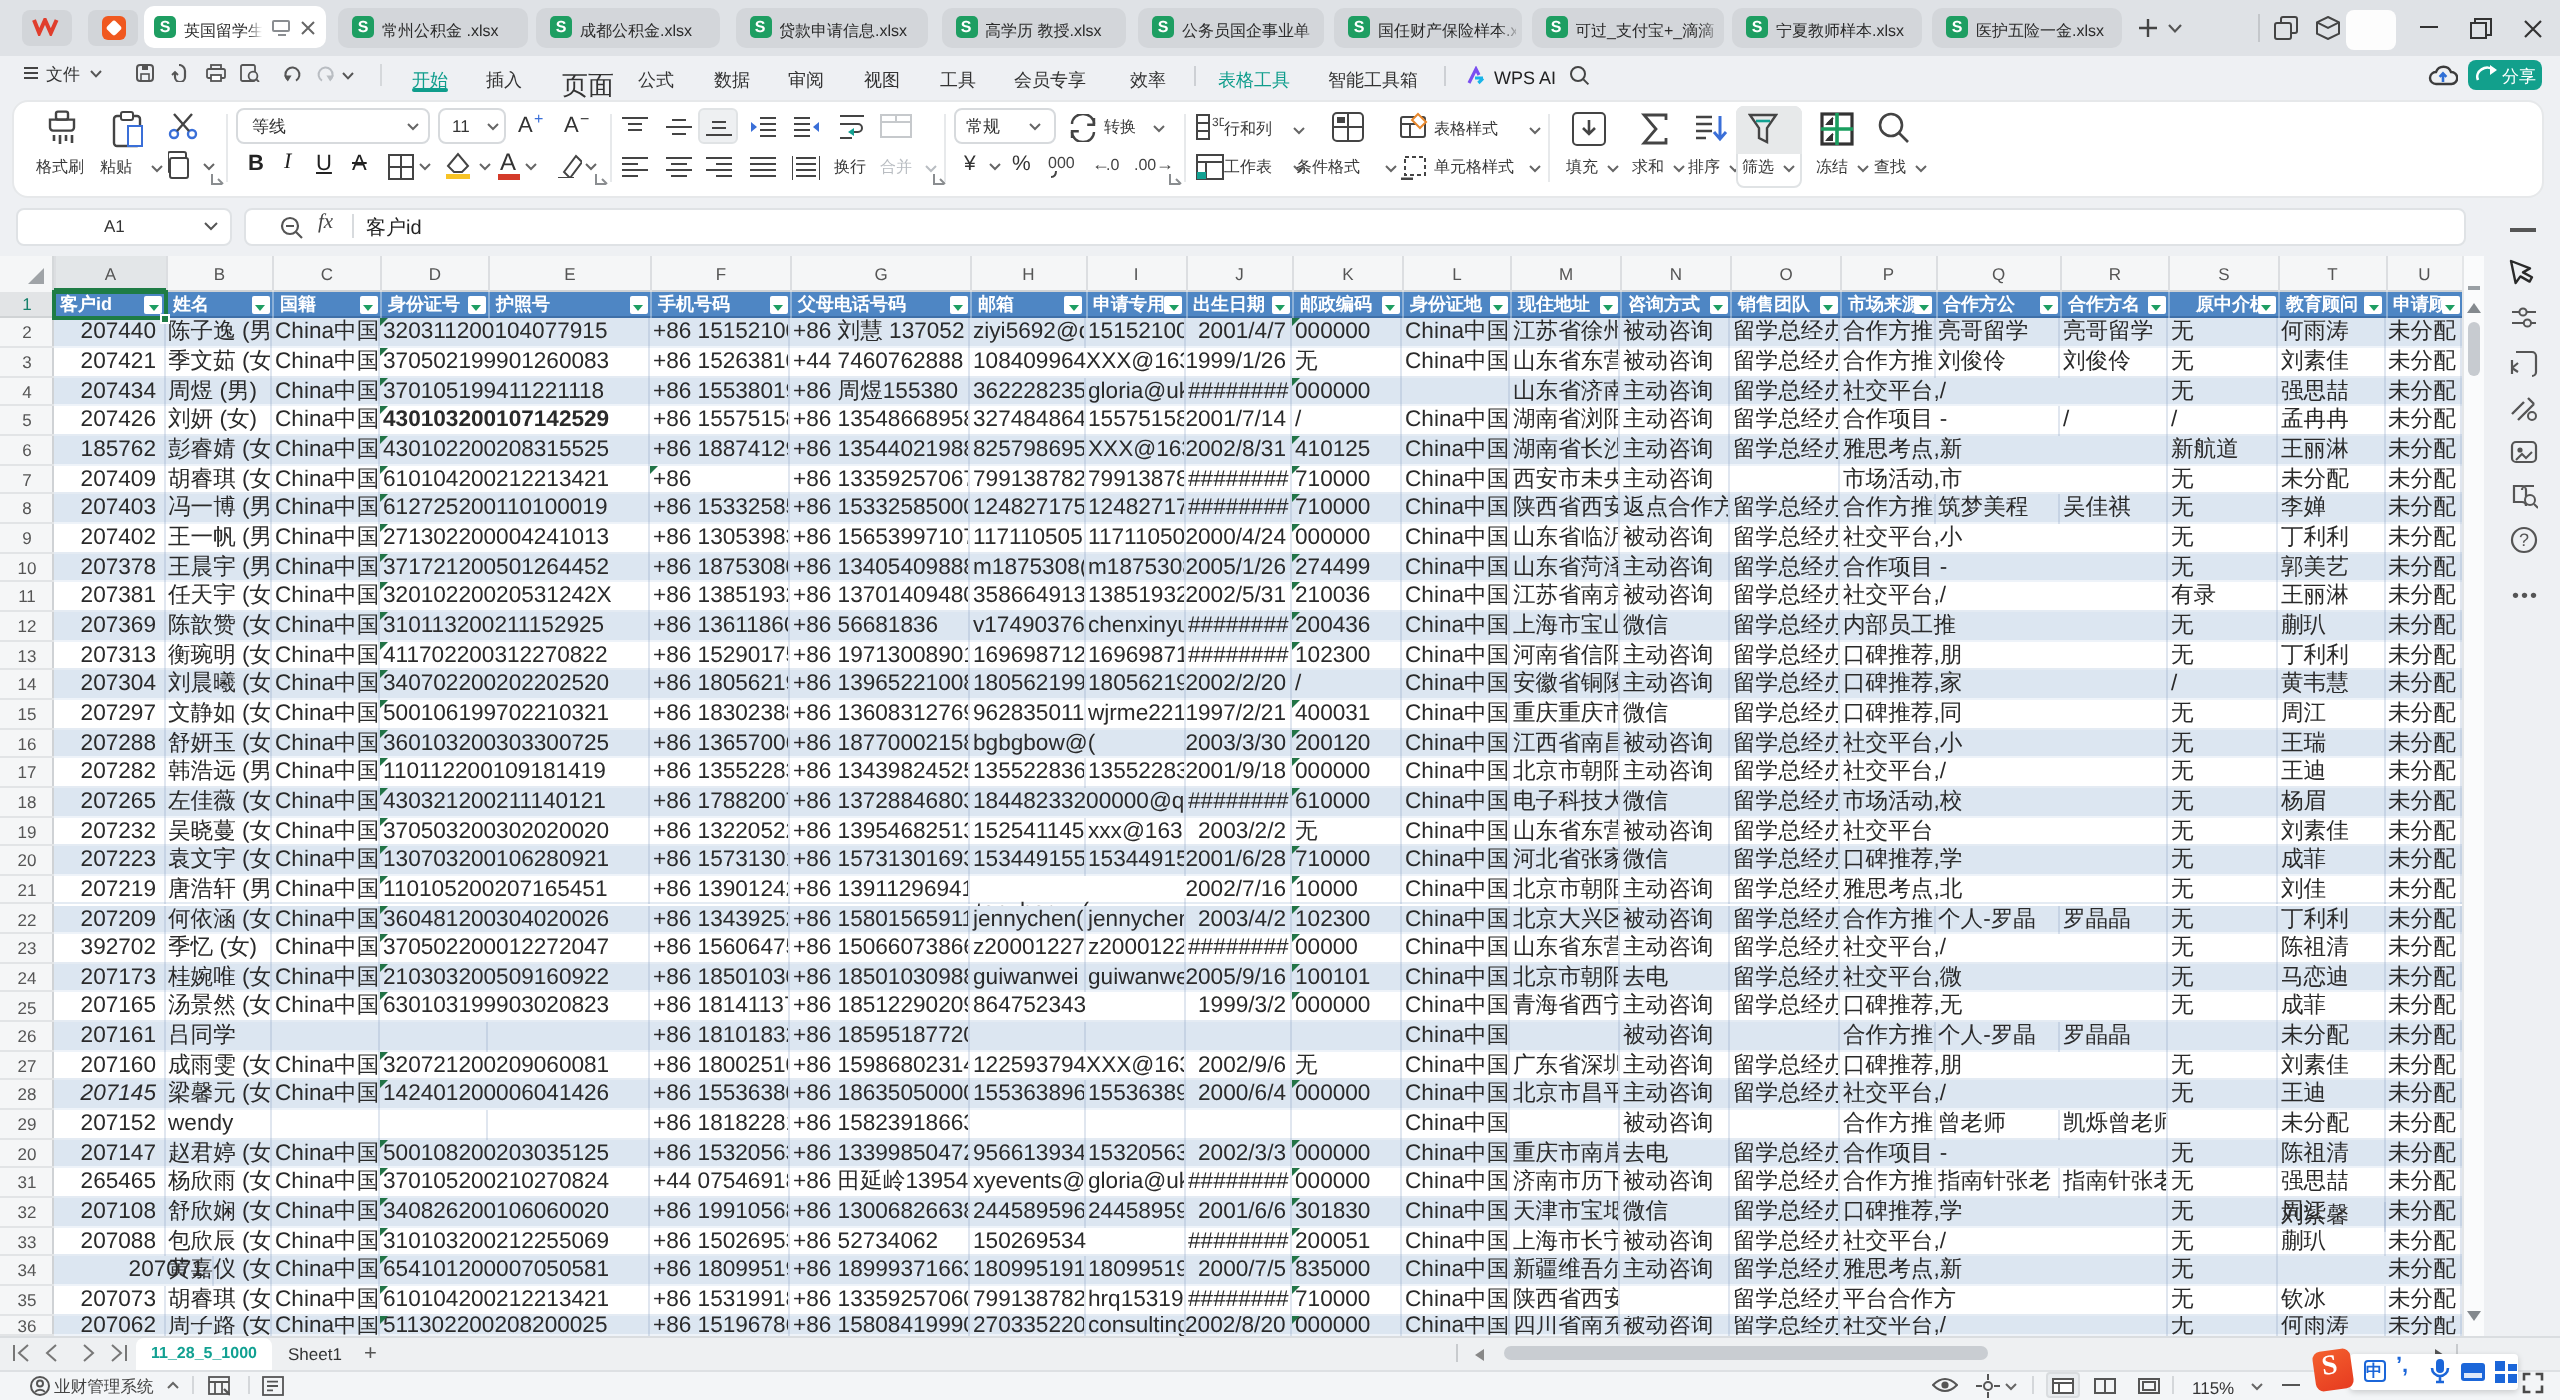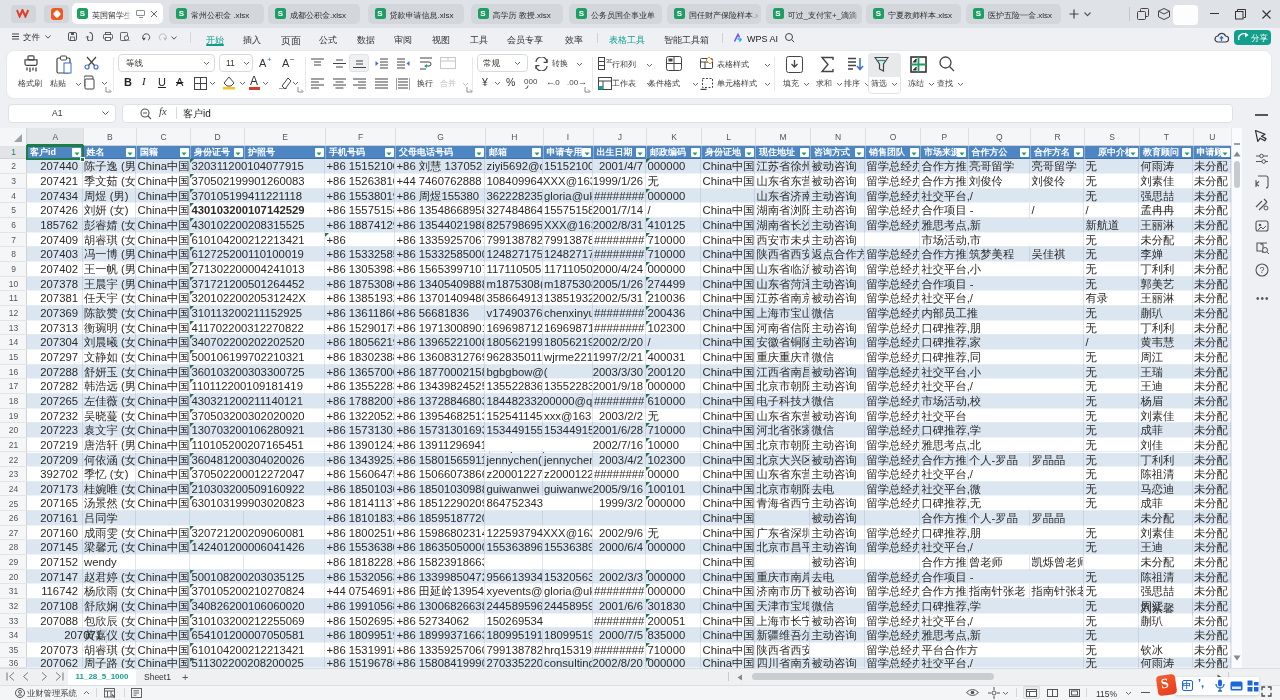--- a/index.html
+++ b/index.html
@@ -121,21 +121,21 @@
 <svg class="ab" style="left:157px;top:33px" width="10" height="8">
     <path d="M8,7 A3.5,3.5 0 1 0 4,7.3" fill="none" stroke="#b9bdc2" stroke-width="1"></path>
     <polygon points="6.2,4.8 10,4.8 8.1,7.8" fill="#b9bdc2"></polygon>
   </svg>
 <svg class="ab" style="left:171px;top:36px" width="6" height="4">
     <path d="M0.5,0.5l2.5,2.7 2.5,-2.7" fill="none" stroke="#555" stroke-width="1"></path>
   </svg>
 <div class="ab" style="left:190px;top:32px;width:1px;height:11px;background:#d5d8db"></div>
 <div class="ab" style="left:206px;top:33.5px;font-size:9px;color:#0f9d8c">开始</div>
 <div class="ab" style="left:243px;top:33.5px;font-size:9px;color:#333">插入</div>
-<div class="ab" style="left:281px;top:33.5px;font-size:10px;color:#333">页面</div>
+<div class="ab" style="left:281px;top:33.5px;font-size:13px;color:#333">页面</div>
 <div class="ab" style="left:319px;top:33.5px;font-size:9px;color:#333">公式</div>
 <div class="ab" style="left:357px;top:33.5px;font-size:9px;color:#333">数据</div>
 <div class="ab" style="left:394px;top:33.5px;font-size:9px;color:#333">审阅</div>
 <div class="ab" style="left:432px;top:33.5px;font-size:9px;color:#333">视图</div>
 <div class="ab" style="left:470px;top:33.5px;font-size:9px;color:#333">工具</div>
 <div class="ab" style="left:507px;top:33.5px;font-size:9px;color:#333">会员专享</div>
 <div class="ab" style="left:565px;top:33.5px;font-size:9px;color:#333">效率</div>
 <div class="ab" style="left:205.5px;top:44px;width:18.5px;height:1.8px;border-radius:1px;background:#0f9d8c"></div>
 <div class="ab" style="left:597px;top:33px;width:1px;height:10px;background:#cdd0d4"></div>
 <div class="ab" style="left:609px;top:33.5px;font-size:9px;color:#0f9d8c">表格工具</div>
@@ -1145,21 +1145,21 @@
 <div class="cell" style="left:646px;width:55px;top:525.77px;height:14.65px;line-height:14.60px;padding-left:1.5px;">无</div>
 <div class="cell" style="left:701px;width:54px;top:525.77px;height:14.65px;line-height:14.60px;padding-left:1.5px;">China中国</div>
 <div class="cell" style="left:755px;width:55px;top:525.77px;height:14.65px;line-height:14.60px;padding-left:1.5px;">广东省深圳</div>
 <div class="cell" style="left:810px;width:55px;top:525.77px;height:14.65px;line-height:14.60px;padding-left:1.5px;">主动咨询</div>
 <div class="cell" style="left:865px;width:55px;top:525.77px;height:14.65px;line-height:14.60px;padding-left:1.5px;">留学总经办</div>
 <div class="cell" style="left:920px;width:164px;top:525.77px;height:14.65px;line-height:14.60px;padding-left:1.5px;">口碑推荐,朋</div>
 <div class="cell" style="left:1084px;width:55px;top:525.77px;height:14.65px;line-height:14.60px;padding-left:1.5px;">无</div>
 <div class="cell" style="left:1139px;width:53.5px;top:525.77px;height:14.65px;line-height:14.60px;padding-left:1.5px;">刘素佳</div>
 <div class="cell" style="left:1192.5px;width:38.5px;top:525.77px;height:14.65px;line-height:14.60px;padding-left:1.5px;">未分配</div>
 <div class="ab" style="left:27px;top:540.43px;width:1204px;height:14.65px;background:#dce6f1;border-bottom:1px solid #eef3f9"></div>
-<div class="cell" style="left:27px;width:55.5px;top:540.43px;height:14.65px;line-height:14.60px;text-align:right;padding-right:3.5px;">207145</div>
+<div class="cell" style="left:27px;width:55.5px;top:540.43px;height:14.65px;line-height:14.60px;text-align:right;padding-right:3.5px;font-style:italic;">207145</div>
 <div class="cell" style="left:82.5px;width:53.5px;top:540.43px;height:14.65px;line-height:14.60px;padding-left:1.5px;">梁馨元 (女</div>
 <div class="cell" style="left:136px;width:54px;top:540.43px;height:14.65px;line-height:14.60px;padding-left:1.5px;">China中国</div>
 <div class="cell" style="left:190px;width:135px;top:540.43px;height:14.65px;line-height:14.60px;padding-left:1.5px;"><i class="tri"></i>142401200006041426</div>
 <div class="cell" style="left:325px;width:70px;top:540.43px;height:14.65px;line-height:14.60px;padding-left:1.5px;">+86 15536380</div>
 <div class="cell" style="left:395px;width:90px;top:540.43px;height:14.65px;line-height:14.60px;padding-left:1.5px;">+86 18635050000</div>
 <div class="cell" style="left:485px;width:57.5px;top:540.43px;height:14.65px;line-height:14.60px;padding-left:1.5px;">155363896</div>
 <div class="cell" style="left:542.5px;width:50.0px;top:540.43px;height:14.65px;line-height:14.60px;padding-left:1.5px;">155363896</div>
 <div class="cell" style="left:592.5px;width:53.5px;top:540.43px;height:14.65px;line-height:14.60px;text-align:right;padding-right:2px;">2000/6/4</div>
 <div class="cell" style="left:646px;width:55px;top:540.43px;height:14.65px;line-height:14.60px;padding-left:1.5px;"><i class="tri"></i>000000</div>
 <div class="cell" style="left:701px;width:54px;top:540.43px;height:14.65px;line-height:14.60px;padding-left:1.5px;">China中国</div>
@@ -1205,21 +1205,21 @@
 <div class="cell" style="left:646px;width:55px;top:569.74px;height:14.65px;line-height:14.60px;padding-left:1.5px;"><i class="tri"></i>000000</div>
 <div class="cell" style="left:701px;width:54px;top:569.74px;height:14.65px;line-height:14.60px;padding-left:1.5px;">China中国</div>
 <div class="cell" style="left:755px;width:55px;top:569.74px;height:14.65px;line-height:14.60px;padding-left:1.5px;">重庆市南岸</div>
 <div class="cell" style="left:810px;width:55px;top:569.74px;height:14.65px;line-height:14.60px;padding-left:1.5px;">去电</div>
 <div class="cell" style="left:865px;width:55px;top:569.74px;height:14.65px;line-height:14.60px;padding-left:1.5px;">留学总经办</div>
 <div class="cell" style="left:920px;width:164px;top:569.74px;height:14.65px;line-height:14.60px;padding-left:1.5px;">合作项目 - </div>
 <div class="cell" style="left:1084px;width:55px;top:569.74px;height:14.65px;line-height:14.60px;padding-left:1.5px;">无</div>
 <div class="cell" style="left:1139px;width:53.5px;top:569.74px;height:14.65px;line-height:14.60px;padding-left:1.5px;">陈祖清</div>
 <div class="cell" style="left:1192.5px;width:38.5px;top:569.74px;height:14.65px;line-height:14.60px;padding-left:1.5px;">未分配</div>
 <div class="ab" style="left:27px;top:584.39px;width:1204px;height:14.65px;background:#fff;border-bottom:1px solid #e4ebf3"></div>
-<div class="cell" style="left:27px;width:55.5px;top:584.39px;height:14.65px;line-height:14.60px;text-align:right;padding-right:3.5px;">116742</div>
+<div class="cell" style="left:27px;width:55.5px;top:584.39px;height:14.65px;line-height:14.60px;text-align:right;padding-right:3.5px;">265465</div>
 <div class="cell" style="left:82.5px;width:53.5px;top:584.39px;height:14.65px;line-height:14.60px;padding-left:1.5px;">杨欣雨 (女</div>
 <div class="cell" style="left:136px;width:54px;top:584.39px;height:14.65px;line-height:14.60px;padding-left:1.5px;">China中国</div>
 <div class="cell" style="left:190px;width:135px;top:584.39px;height:14.65px;line-height:14.60px;padding-left:1.5px;"><i class="tri"></i>370105200210270824</div>
 <div class="cell" style="left:325px;width:70px;top:584.39px;height:14.65px;line-height:14.60px;padding-left:1.5px;">+44 07546918</div>
 <div class="cell" style="left:395px;width:90px;top:584.39px;height:14.65px;line-height:14.60px;padding-left:1.5px;">+86 田延岭13954</div>
 <div class="cell" style="left:485px;width:57.5px;top:584.39px;height:14.65px;line-height:14.60px;padding-left:1.5px;">xyevents@</div>
 <div class="cell" style="left:542.5px;width:50.0px;top:584.39px;height:14.65px;line-height:14.60px;padding-left:1.5px;">gloria@uk(</div>
 <div class="cell" style="left:592.5px;width:53.5px;top:584.39px;height:14.65px;line-height:14.60px;padding-left:1.5px;">########</div>
 <div class="cell" style="left:646px;width:55px;top:584.39px;height:14.65px;line-height:14.60px;padding-left:1.5px;"><i class="tri"></i>000000</div>
 <div class="cell" style="left:701px;width:54px;top:584.39px;height:14.65px;line-height:14.60px;padding-left:1.5px;">China中国</div>

